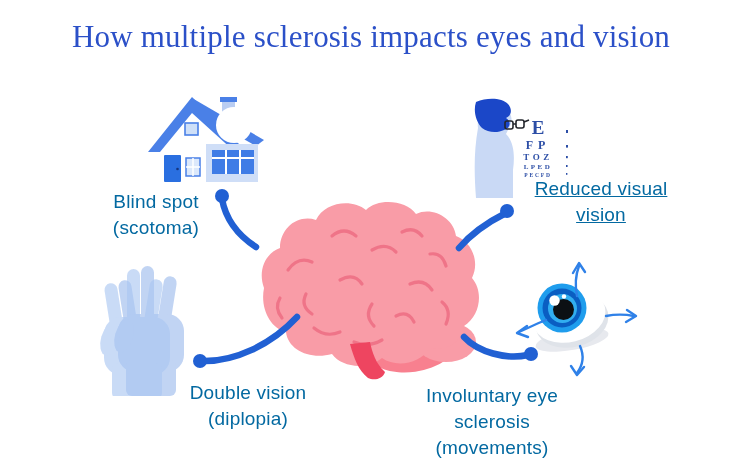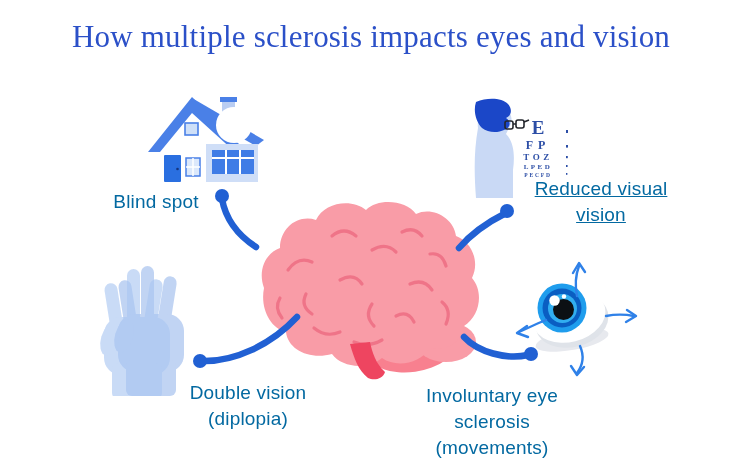--- a/index.html
+++ b/index.html
@@ -48,20 +48,21 @@
     <path d="M78,58 V82 M92,58 V82 M64,66 H106" stroke="#ffffff" stroke-width="2" fill="none"></path>
     <rect x="16" y="63" width="17" height="27" rx="1" fill="#2a6fe0"></rect>
     <circle cx="29.5" cy="77" r="1.3" fill="#15357d"></circle>
     <rect x="38" y="66" width="14" height="18" fill="#dbe8fb" stroke="#4a80e7" stroke-width="1.5"></rect>
     <path d="M45,66 V84 M38,75 H52" stroke="#ffffff" stroke-width="1.5" fill="none"></path>
     <circle cx="86" cy="33" r="18" fill="#ffffff"></circle>
   </svg>
 
   <div id="label-blind-spot" class="label">
     <div>Blind spot</div>
+    <div>(scotoma)</div>
   </div>
 
   <svg id="icon-eye-chart" class="icon" width="112" height="102" viewBox="0 0 112 102">
     <path d="M10,30 C8,16 20,6 32,8 C42,10 46,20 42,28 L38,36 C46,44 47,58 45,72 L45,100 L8,100 C6,74 6,52 10,30 Z" fill="#c9d9f5"></path>
     <path d="M8,4 C20,-1 34,0 40,6 C45,12 43,18 38,20 C44,24 42,30 36,32 C30,35 20,35 14,30 C8,24 5,13 8,4 Z" fill="#1b47c8"></path>
     <g stroke="#23262c" stroke-width="1.6" fill="none">
       <rect x="37" y="23" width="8" height="8" rx="2"></rect>
       <rect x="48" y="22" width="8" height="8" rx="2"></rect>
       <path d="M45,26 L48,26 M56,24 L61,22"></path>
     </g>

